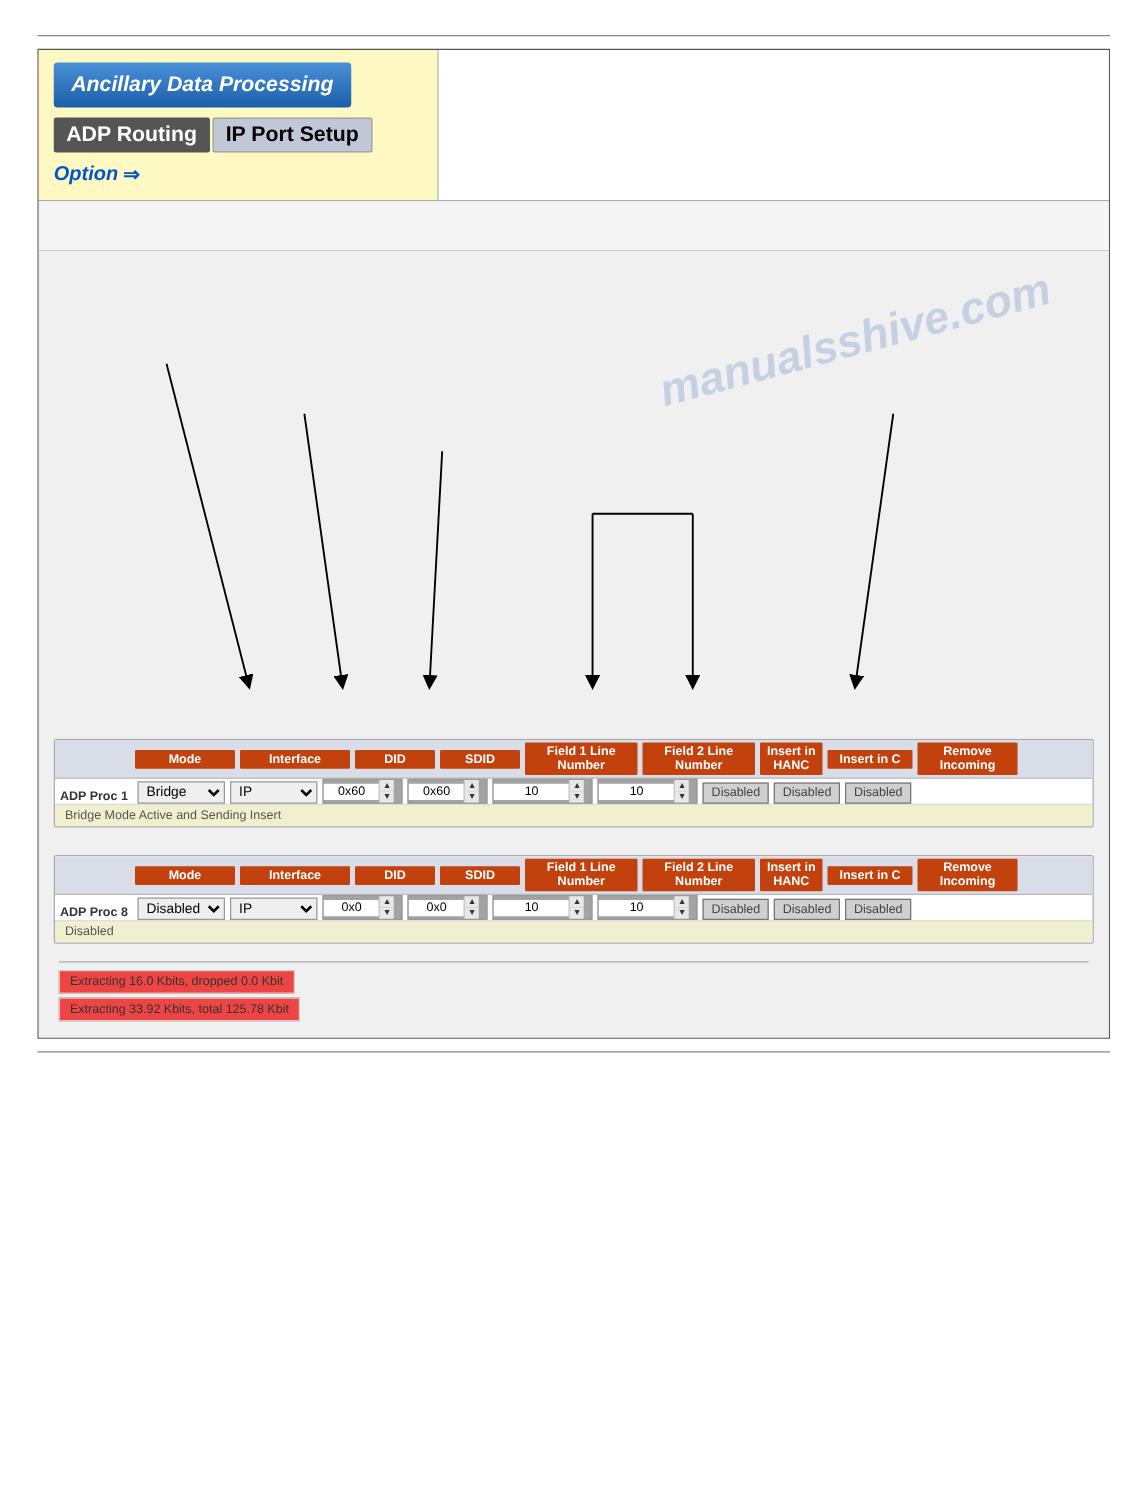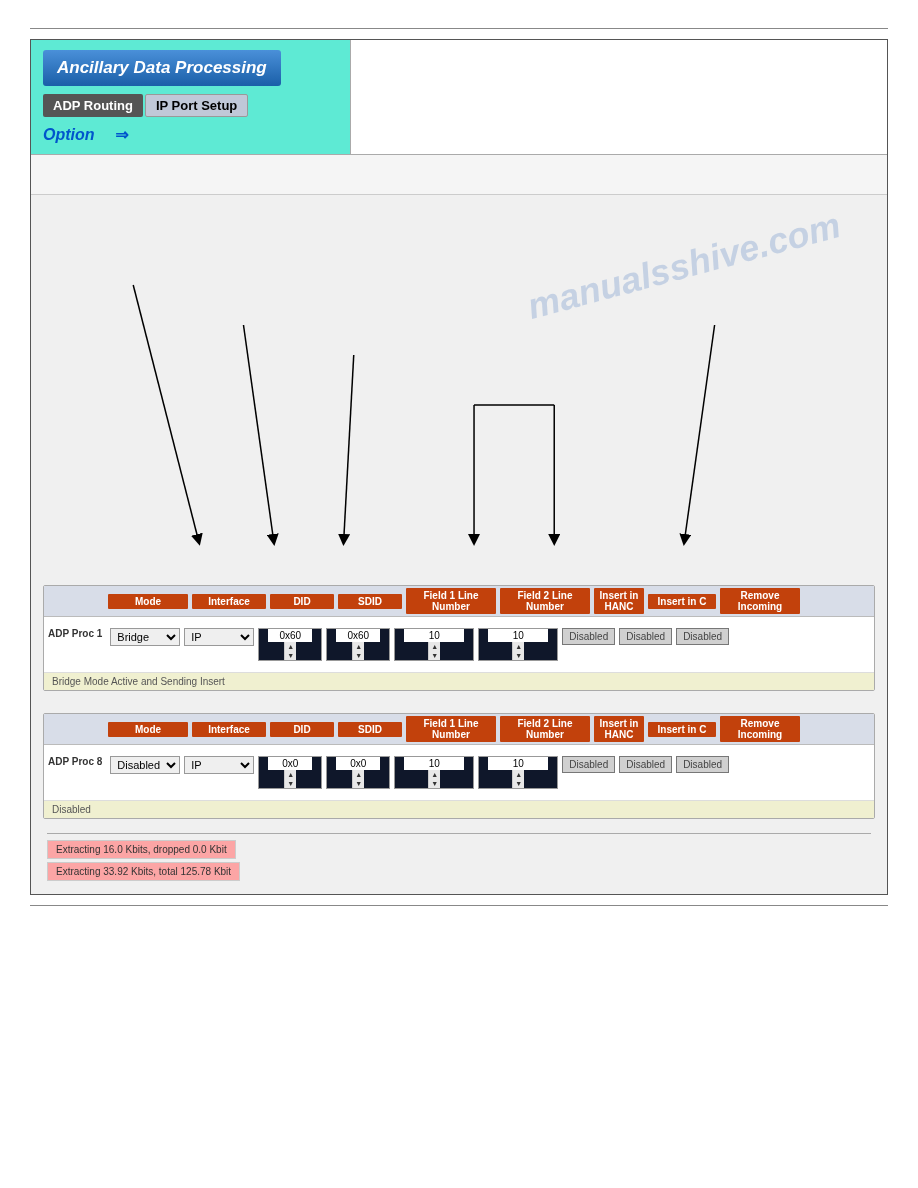--- a/index.html
+++ b/index.html
@@ -36,21 +36,21 @@
     
     .header-panel {
       display: flex;
       border-bottom: 1px solid #aaa;
     }
 
     .header-left {
       width: 320px;
       padding: 10px 12px;
       border-right: 1px solid #aaa;
-      background: #5eead4;
+      background: #fef9c3;
     }
 
     .app-title-box {
       background: linear-gradient(to bottom, #4a90d9, #1a5fa8);
       color: #fff;
       font-size: 17px;
       font-weight: bold;
       padding: 8px 14px;
       border-radius: 3px;
       margin-bottom: 8px;
@@ -59,42 +59,42 @@
     }
 
     .tabs-row {
       display: flex;
       gap: 2px;
       margin-bottom: 8px;
     }
 
     .tab-btn {
       padding: 3px 10px;
-      font-size: 13px;
+      font-size: 17px;
       font-weight: bold;
       cursor: pointer;
       border: none;
       border-radius: 2px;
     }
 
     .tab-active {
       background: #555;
       color: #fff;
     }
 
     .tab-inactive {
       background: #c0c8d8;
       color: #000;
       border: 1px solid #999;
     }
 
     .option-row {
       display: flex;
       align-items: center;
-      gap: 21px;
+      gap: 4px;
     }
 
     .option-label {
       color: #0055cc;
       font-size: 16px;
       font-weight: bold;
       font-style: italic;
     }
 
     .option-icon {
@@ -166,41 +166,41 @@
       color: #fff;
       font-size: 10px;
       font-weight: bold;
       text-align: center;
       background: #c2410c;
       padding: 2px 4px;
       border-radius: 1px;
     }
 
     .proc-col-mode { width: 80px; }
-    .proc-col-iface { width: 74px; }
+    .proc-col-iface { width: 88px; }
     .proc-col-did { width: 64px; }
     .proc-col-sdid { width: 64px; }
     .proc-col-f1 { width: 90px; }
     .proc-col-f2 { width: 90px; }
     .proc-col-hanc { width: 50px; }
     .proc-col-c { width: 68px; }
     .proc-col-rem { width: 80px; }
 
     .proc-label {
       font-size: 10px;
       font-weight: bold;
       color: #333;
       min-width: 56px;
       padding-right: 4px;
     }
 
     .proc-data-row {
       display: flex;
-      align-items: flex-start;
-      padding: 11px 4px;
+      align-items: flex-end;
+      padding: 0 4px;
       gap: 4px;
     }
 
     .proc-select {
       width: 70px;
       font-size: 11px;
       padding: 1px 2px;
       border: 1px solid #999;
     }
 
@@ -223,36 +223,35 @@
       color: #555;
       border-top: 1px solid #ddd;
     }
 
     .log-area {
       margin-top: 14px;
       padding: 0 4px;
     }
 
     .log-entry {
-      background: #fca5a5;
+      background: #ef4444;
       border: 1px solid #ccc;
       padding: 3px 8px;
       font-size: 10px;
       color: #333;
       margin-bottom: 3px;
       display: inline-block;
     }
 
     .spinner-input {
       display: flex;
       align-items: center;
       border: 1px solid #999;
-      background: #0f172a;
+      background: #a3a3a3;
       width: 64px;
-      flex-direction: column;
     }
 
     .spinner-input input {
       width: 44px;
       border: none;
       font-size: 10px;
       padding: 1px 3px;
       text-align: center;
       outline: none;
     }

